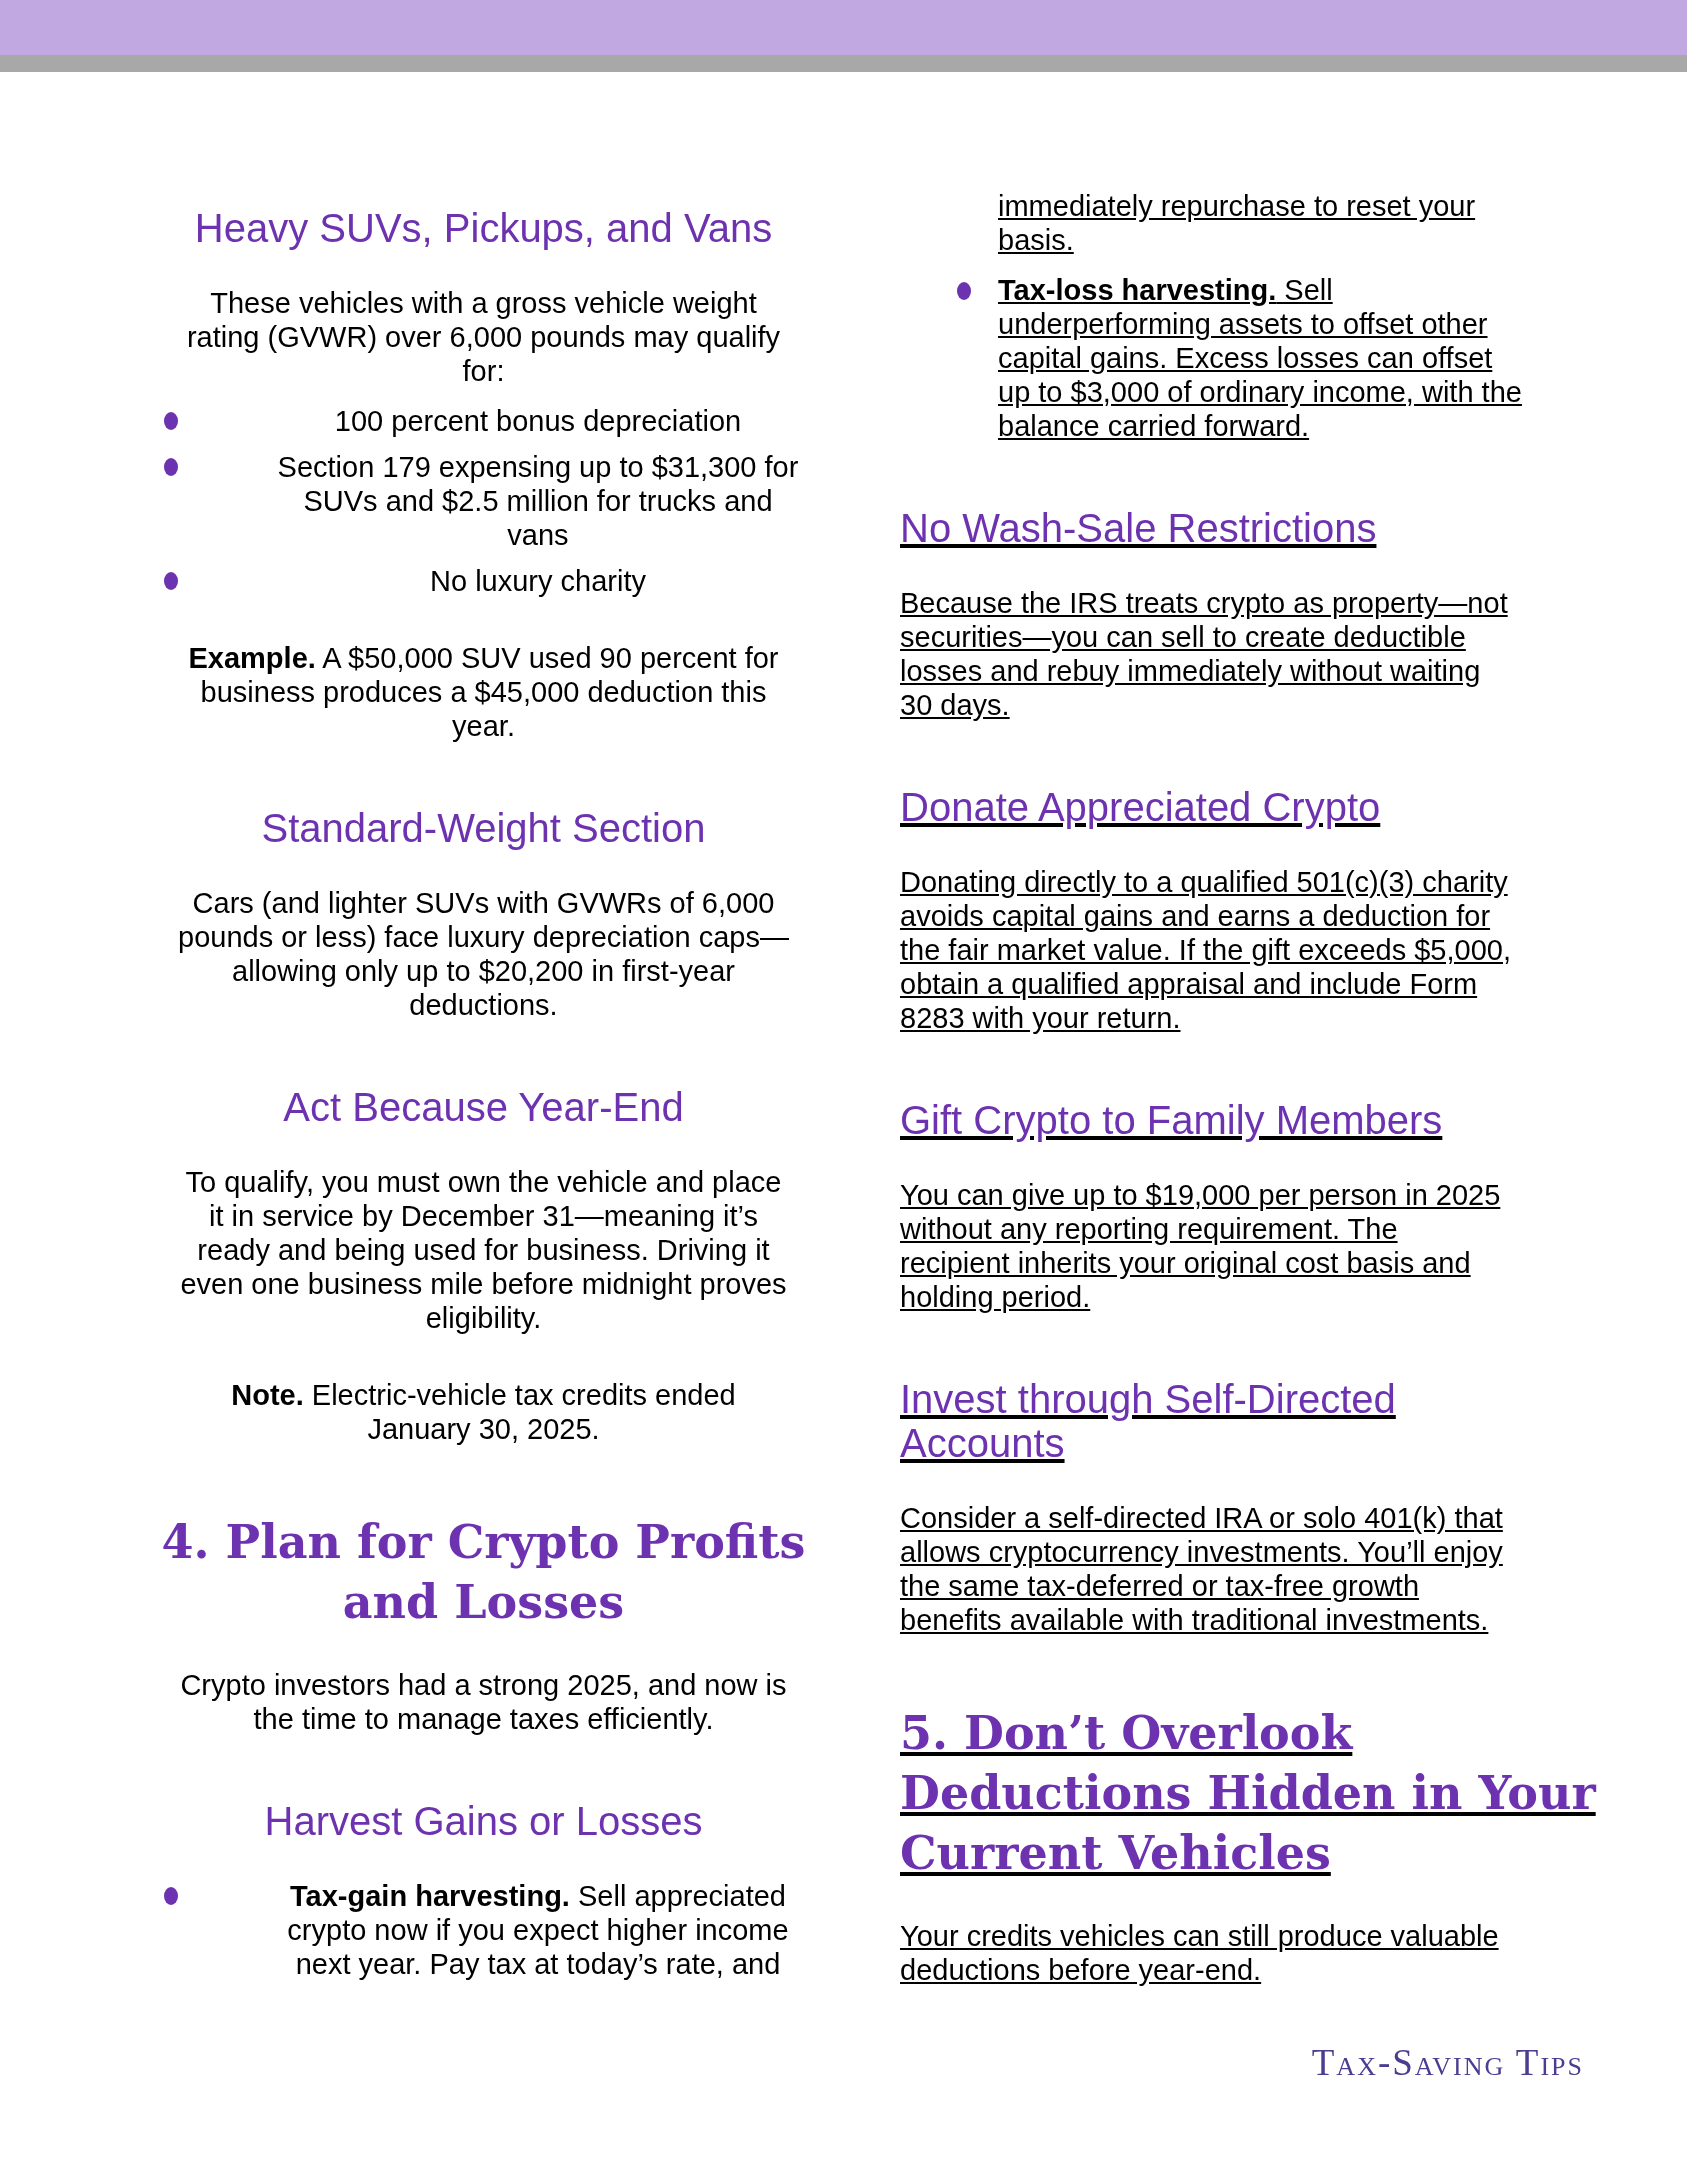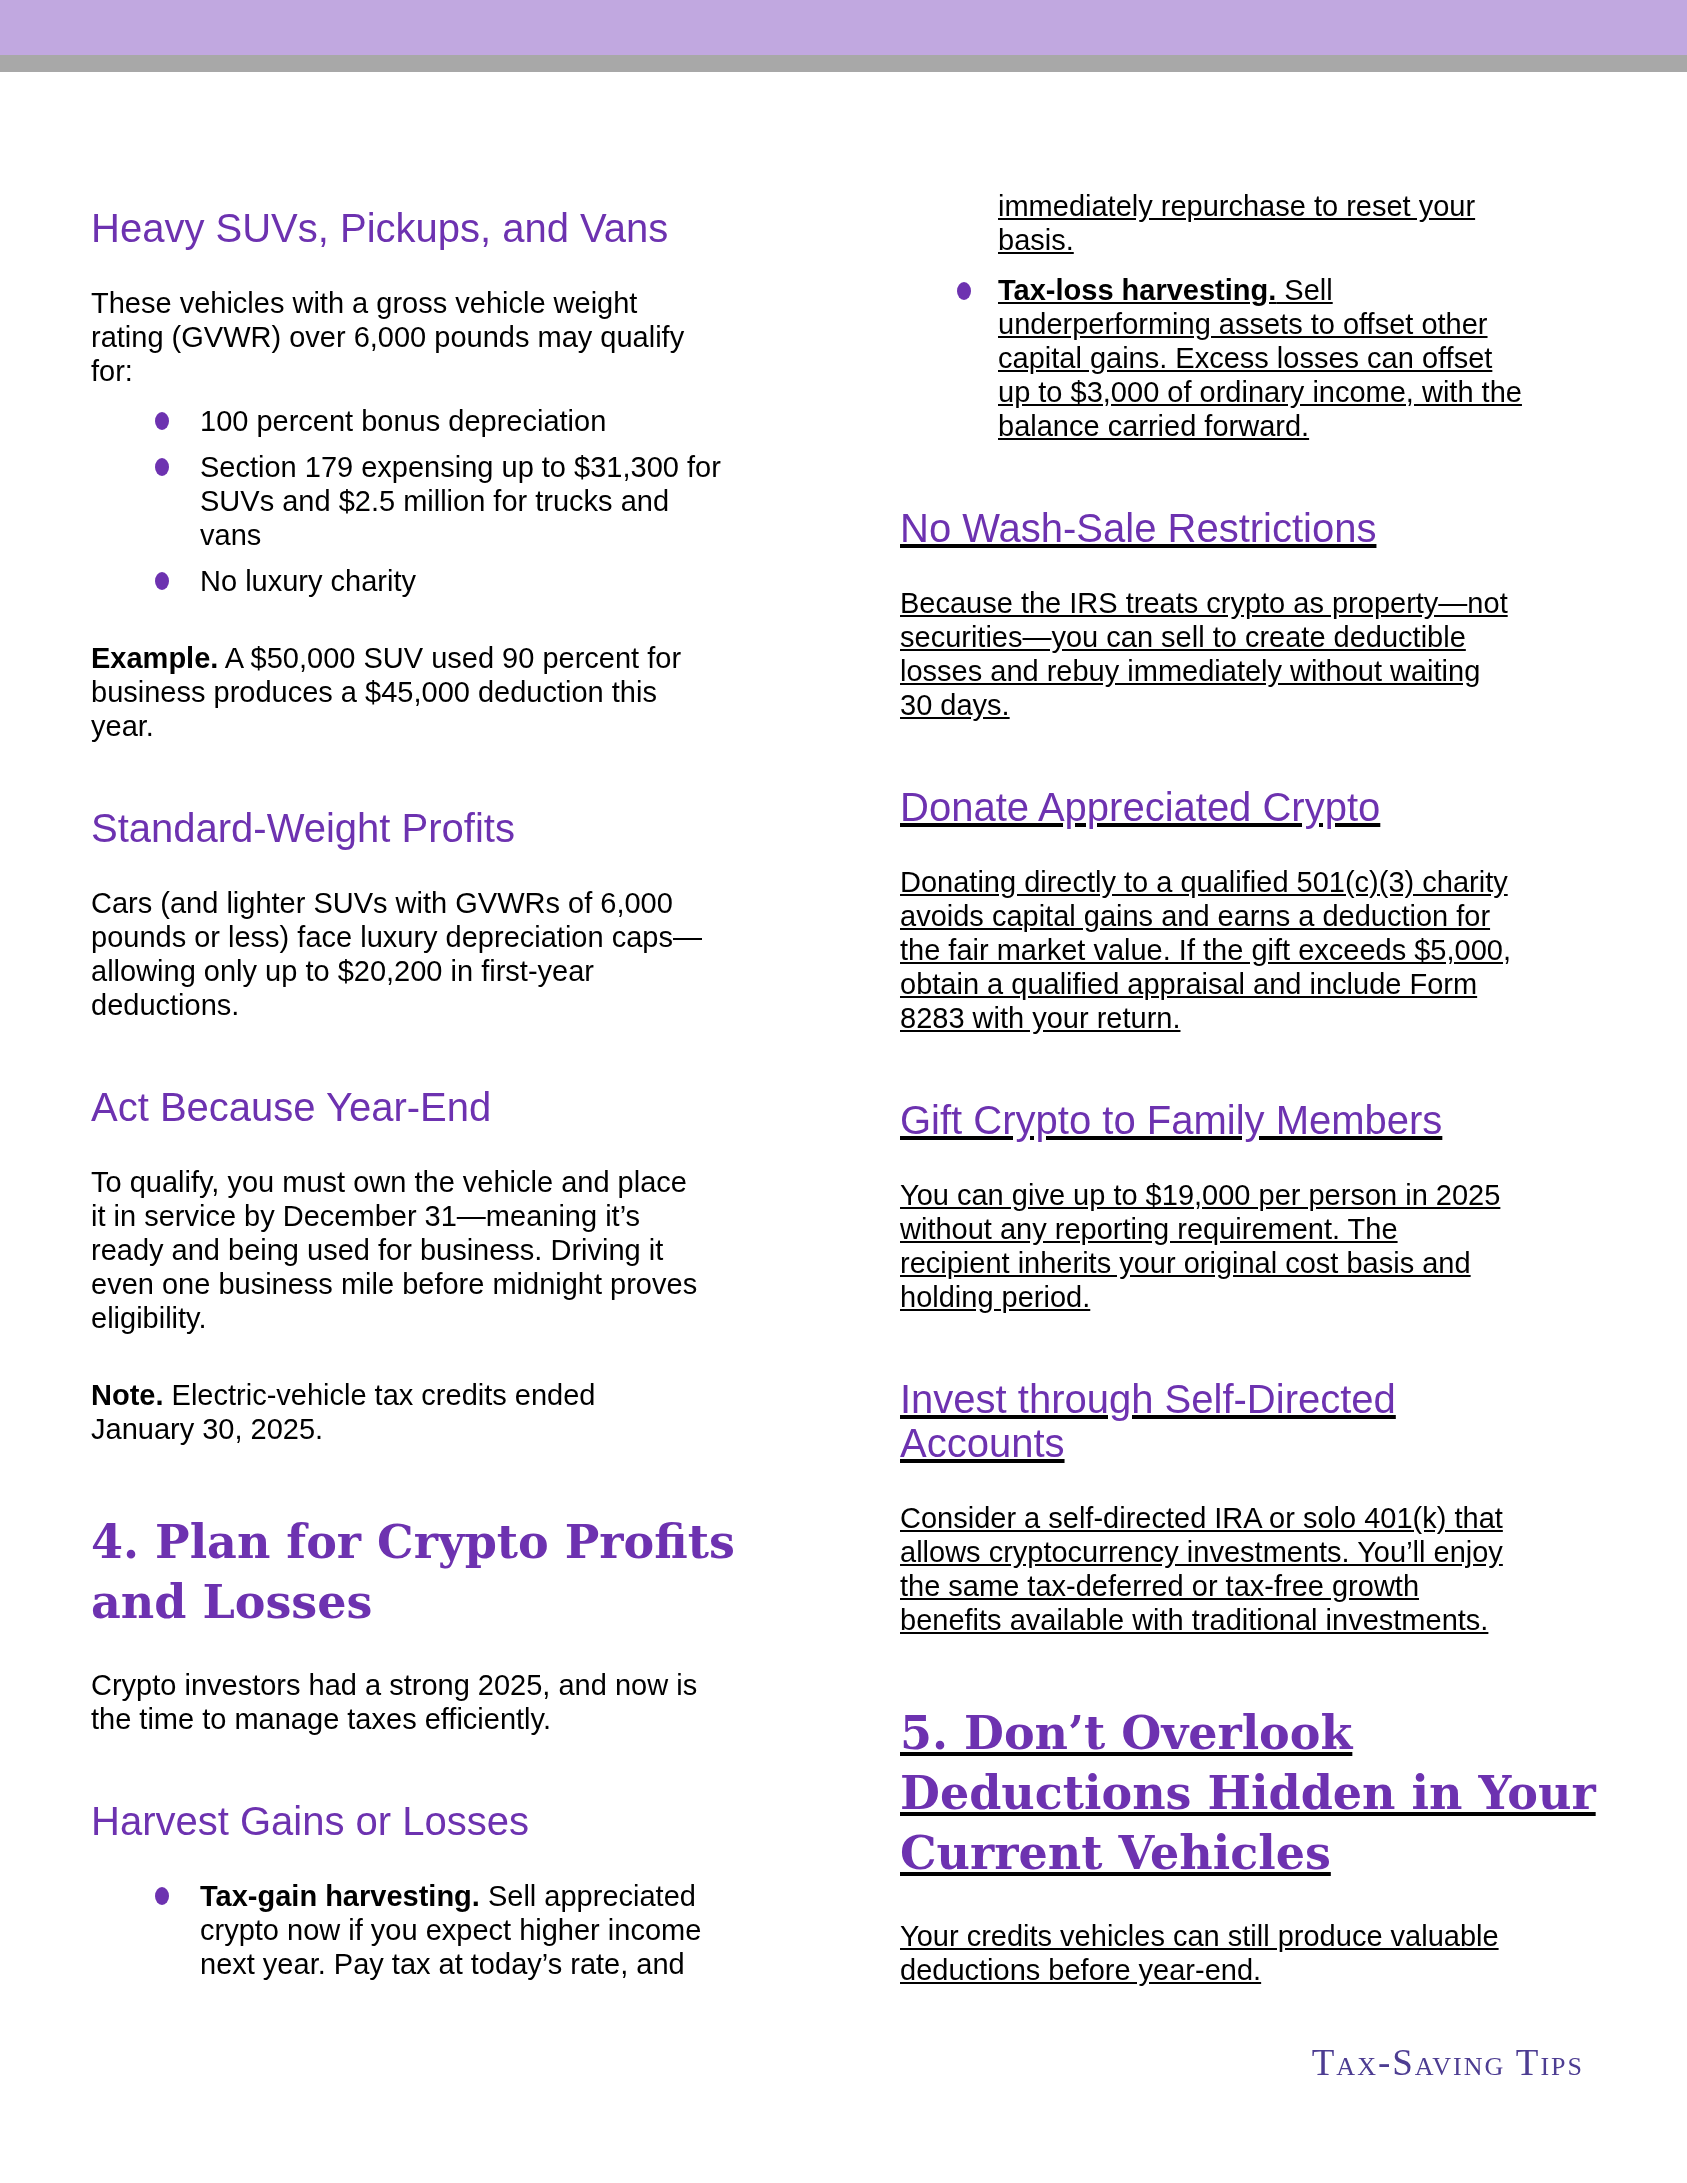--- a/index.html
+++ b/index.html
@@ -23,21 +23,21 @@
     top: 55px; left: 0;
     width: 100%; height: 16.5px;
     background: var(--divider, #a8a8a8);
   }
   .col {
     position: absolute;
     top: 189px;
     font-size: 29px;
     line-height: 34px;
   }
-  .col-left  { left: 91px;  width: 767px; }
+  .col-left  { left: 100px;  width: 767px; text-align: center; }
   .col-right { left: 900px; width: 761px; text-decoration: underline; }
 
   .lines { white-space: pre-line; }
 
   .h2 {
     font-family: "Liberation Sans", sans-serif;
     font-weight: 400;
     font-size: 40px;
     line-height: 44px;
     color: var(--heading, #6d32b0);
@@ -122,21 +122,21 @@
       <li>
         <span class="dot"></span>
         <span class="lines">No luxury charity</span>
       </li>
     </ul>
 
     <p class="para"><b>Example.</b><span class="lines"> A $50,000 SUV used 90 percent for
 business produces a $45,000 deduction this
 year.</span></p>
 
-    <h2 class="h2">Standard-Weight Profits</h2>
+    <h2 class="h2">Standard-Weight Section</h2>
     <p class="para lines">Cars (and lighter SUVs with GVWRs of 6,000
 pounds or less) face luxury depreciation caps—
 allowing only up to $20,200 in first-year
 deductions.</p>
 
     <h2 class="h2">Act Because Year-End</h2>
     <p class="para lines">To qualify, you must own the vehicle and place
 it in service by December 31—meaning it’s
 ready and being used for business. Driving it
 even one business mile before midnight proves

